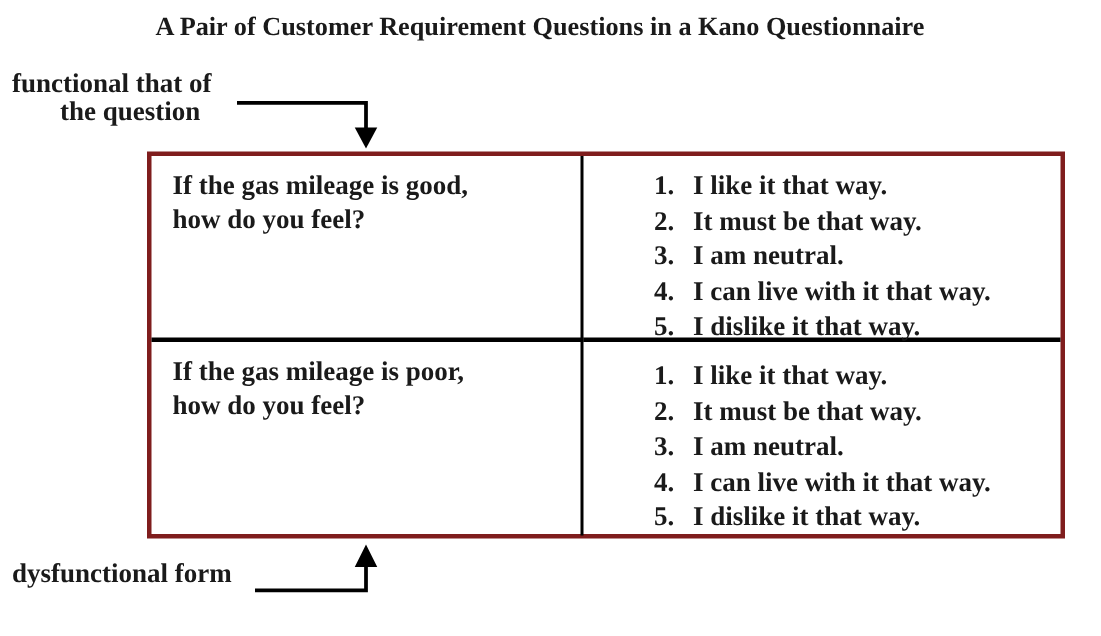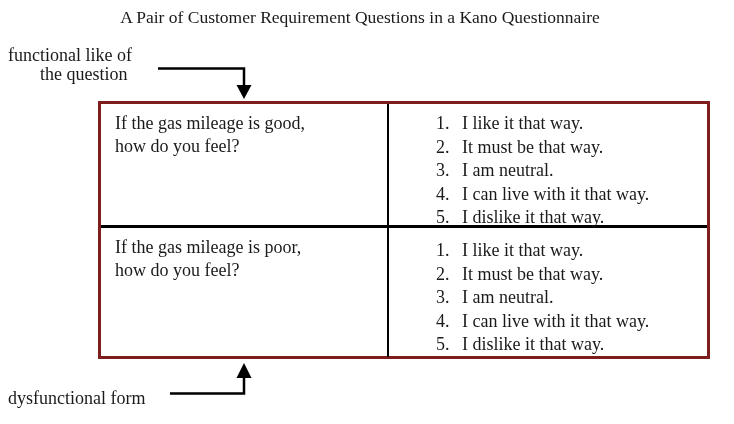--- a/index.html
+++ b/index.html
@@ -4,31 +4,31 @@
 <style>
   html, body { margin: 0; padding: 0; }
   body {
     width: 734px; height: 424px;
     background: #ffffff;
     font-family: "Liberation Serif", "DejaVu Serif", serif;
     color: #1a1a1a;
     position: relative;
     overflow: hidden;
   }
-  .stage { position: absolute; top: 0; left: 0; width: 734px; height: 368px; }
+  .stage { position: absolute; top: 0; left: 0; width: 734px; height: 368px; font-weight: bold; }
 
   .title {
     position: absolute; top: 7px; left: 0; width: 720px;
     text-align: center; font-size: 17.5px;
   }
 
   .label { position: absolute; font-size: 18px; line-height: 19px; white-space: nowrap; }
   .func-label { left: 8px; top: 46px; }
   .func-label .l2 { margin-left: 32px; }
-  .dys-label { left: 8px; top: 388px; line-height: 21px; }
+  .dys-label { left: 8px; top: 372px; line-height: 21px; }
   .dys-label .l2 { margin-left: 26px; }
 
   .kano-table {
     position: absolute; left: 98px; top: 101px;
     width: 612px; height: 258px;
     border: 3px solid #7f1d1d;
     box-sizing: border-box;
     display: grid;
     grid-template-columns: 288px 1fr;
     grid-template-rows: 124px 1fr;
@@ -45,21 +45,21 @@
   .connectors { position: absolute; top: 0; left: 0; pointer-events: none; }
 </style>
 </head>
 <body>
 
 <div class="stage">
 
   <div class="title">A Pair of Customer Requirement Questions in a Kano Questionnaire</div>
 
   <div class="label func-label">
-    <div class="l1">functional like of</div>
+    <div class="l1">functional that of</div>
     <div class="l2">the question</div>
   </div>
 
   <div class="label dys-label">
     <div class="l1">dysfunctional form</div>
   </div>
 
   <div class="kano-table">
 
     <div class="cell q row1">

